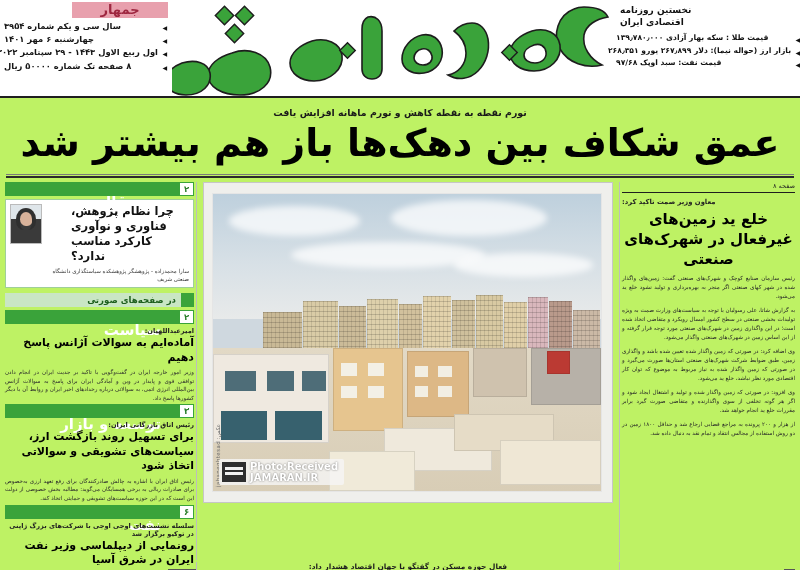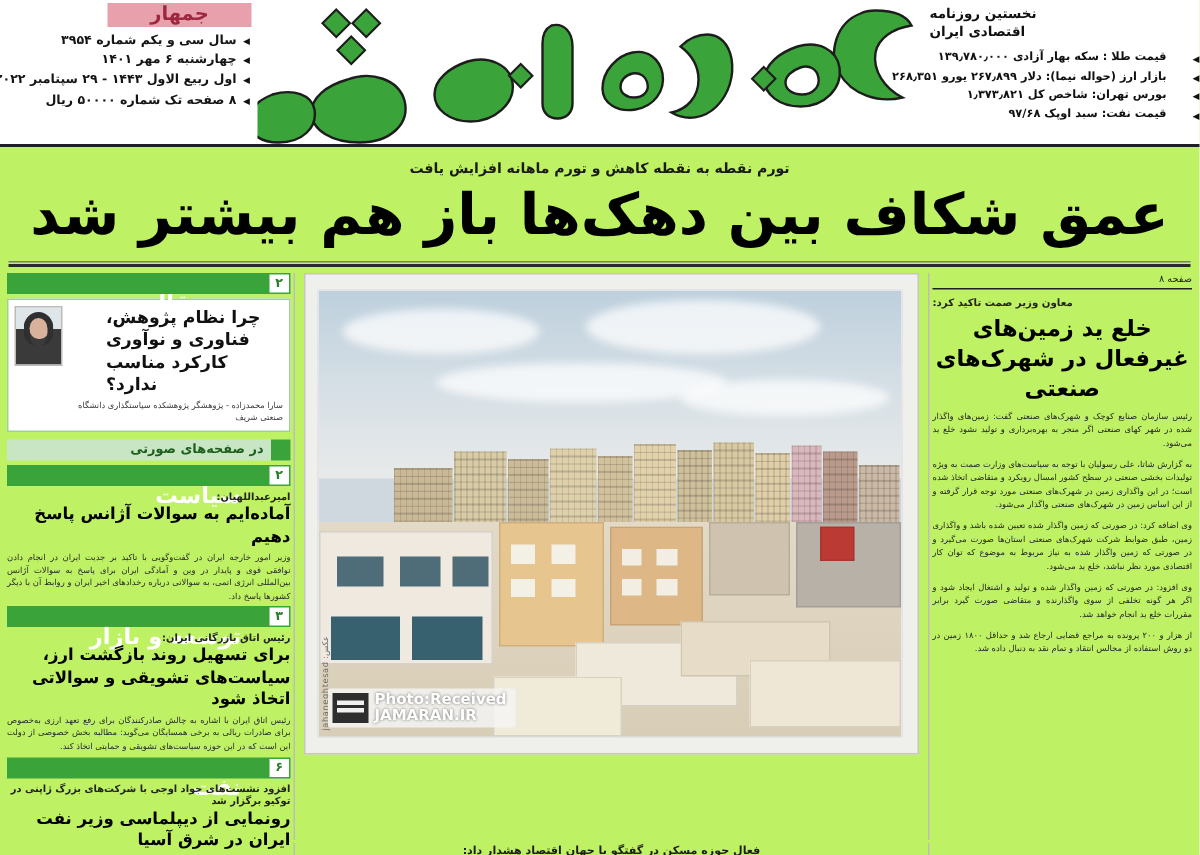--- a/index.html
+++ b/index.html
@@ -60,21 +60,21 @@
   .mast-left ul {
     list-style: none;
     margin: 0;
     padding: 0 0 0 4px;
   }
   .mast-left li {
     font-size: 8.4px;
     line-height: 13.2px;
     color: #151515;
     white-space: nowrap;
-    text-align: right;
+    text-align: left;
     padding-right: 10px;
     position: relative;
     font-weight: 700;
   }
   .mast-left li::after {
     content: "\25C0";
     position: absolute;
     right: 1px;
     top: 1px;
     font-size: 6px;
@@ -111,22 +111,22 @@
   }
   .tickers {
     list-style: none;
     margin: 4px 0 0 0;
     padding: 0;
   }
   .tickers li {
     font-size: 7.6px;
     line-height: 12.6px;
     white-space: nowrap;
-    text-align: right;
-    padding-right: 22px;
+    text-align: left;
+    padding-right: 9px;
     position: relative;
     color: #111;
     font-weight: 600;
   }
   .tickers li::after {
     content: "\25C0";
     position: absolute;
     right: 0;
     top: 2px;
     font-size: 6px;
@@ -535,21 +535,20 @@
         </svg>
       </div>
     </div>
 
     <div class="mast-right">
       <div class="tagline">نخستین روزنامه</div>
       <div class="tagline">اقتصادی ایران</div>
       <ul class="tickers">
         <li>قیمت طلا : سکه بهار آزادی  ۱۳۹٫۷۸۰٫۰۰۰</li>
         <li>بازار ارز (حواله نیما): دلار  ۲۶۷٫۸۹۹   یورو  ۲۶۸٫۳۵۱</li>
-        <li>بورس تهران: شاخص کل  ۱٫۳۷۳٫۸۲۱</li>
         <li>قیمت نفت: سبد اوپک ۹۷/۶۸</li>
       </ul>
     </div>
   </div>
 
   <div class="lead-kicker">تورم نقطه به نقطه کاهش و تورم ماهانه افزایش یافت</div>
   <div class="lead-headline">عمق شکاف بین دهک‌ها باز هم بیشتر شد</div>
   <hr class="rule-main">
   <hr class="rule-main2">
 
@@ -673,21 +672,21 @@
         <div class="side-kicker">رئیس اتاق بازرگانی ایران:</div>
         <div class="side-title">برای تسهیل روند بازگشت ارز، سیاست‌های تشویقی و سوالاتی اتخاذ شود</div>
         <div class="side-body">رئیس اتاق ایران با اشاره به چالش صادرکنندگان برای رفع تعهد ارزی به‌خصوص برای صادرات ریالی به برخی همسایگان می‌گوید: مطالبه بخش خصوصی از دولت این است که در این حوزه سیاست‌های تشویقی و حمایتی اتخاذ کند.</div>
       </div>
 
       <div class="side-art">
         <div class="sec-bar">
           <div class="num">۶</div>
           <div class="name">نفت</div>
         </div>
-        <div class="side-kicker">افزود نشست‌های جواد اوجی با شرکت‌های بزرگ ژاپنی در توکیو برگزار شد</div>
+        <div class="side-kicker">سلسله نشست‌های اوجی اوجی با شرکت‌های بزرگ ژاپنی در توکیو برگزار شد</div>
         <div class="side-title">رونمایی از دیپلماسی وزیر نفت ایران در شرق آسیا</div>
         <div class="side-body">وزیر نفت در تداوم دیپلماسی انرژی دولت سیزدهم با شرکت‌های بزرگ نفت و گاز ژاپن دیدار و رایزنی کرد. به گزارش جهان اقتصاد، جواد اوجی که دوم مهرماه در رأس هیاتی برای حضور در چند نشست و رایزنی با شرکت‌های بزرگ ژاپنی...</div>
       </div>
 
     </div>
   </div>
 
   <div class="bottom-wrap">
     <div class="bottom-left-pad">
       <span class="pg-box">۴</span>

